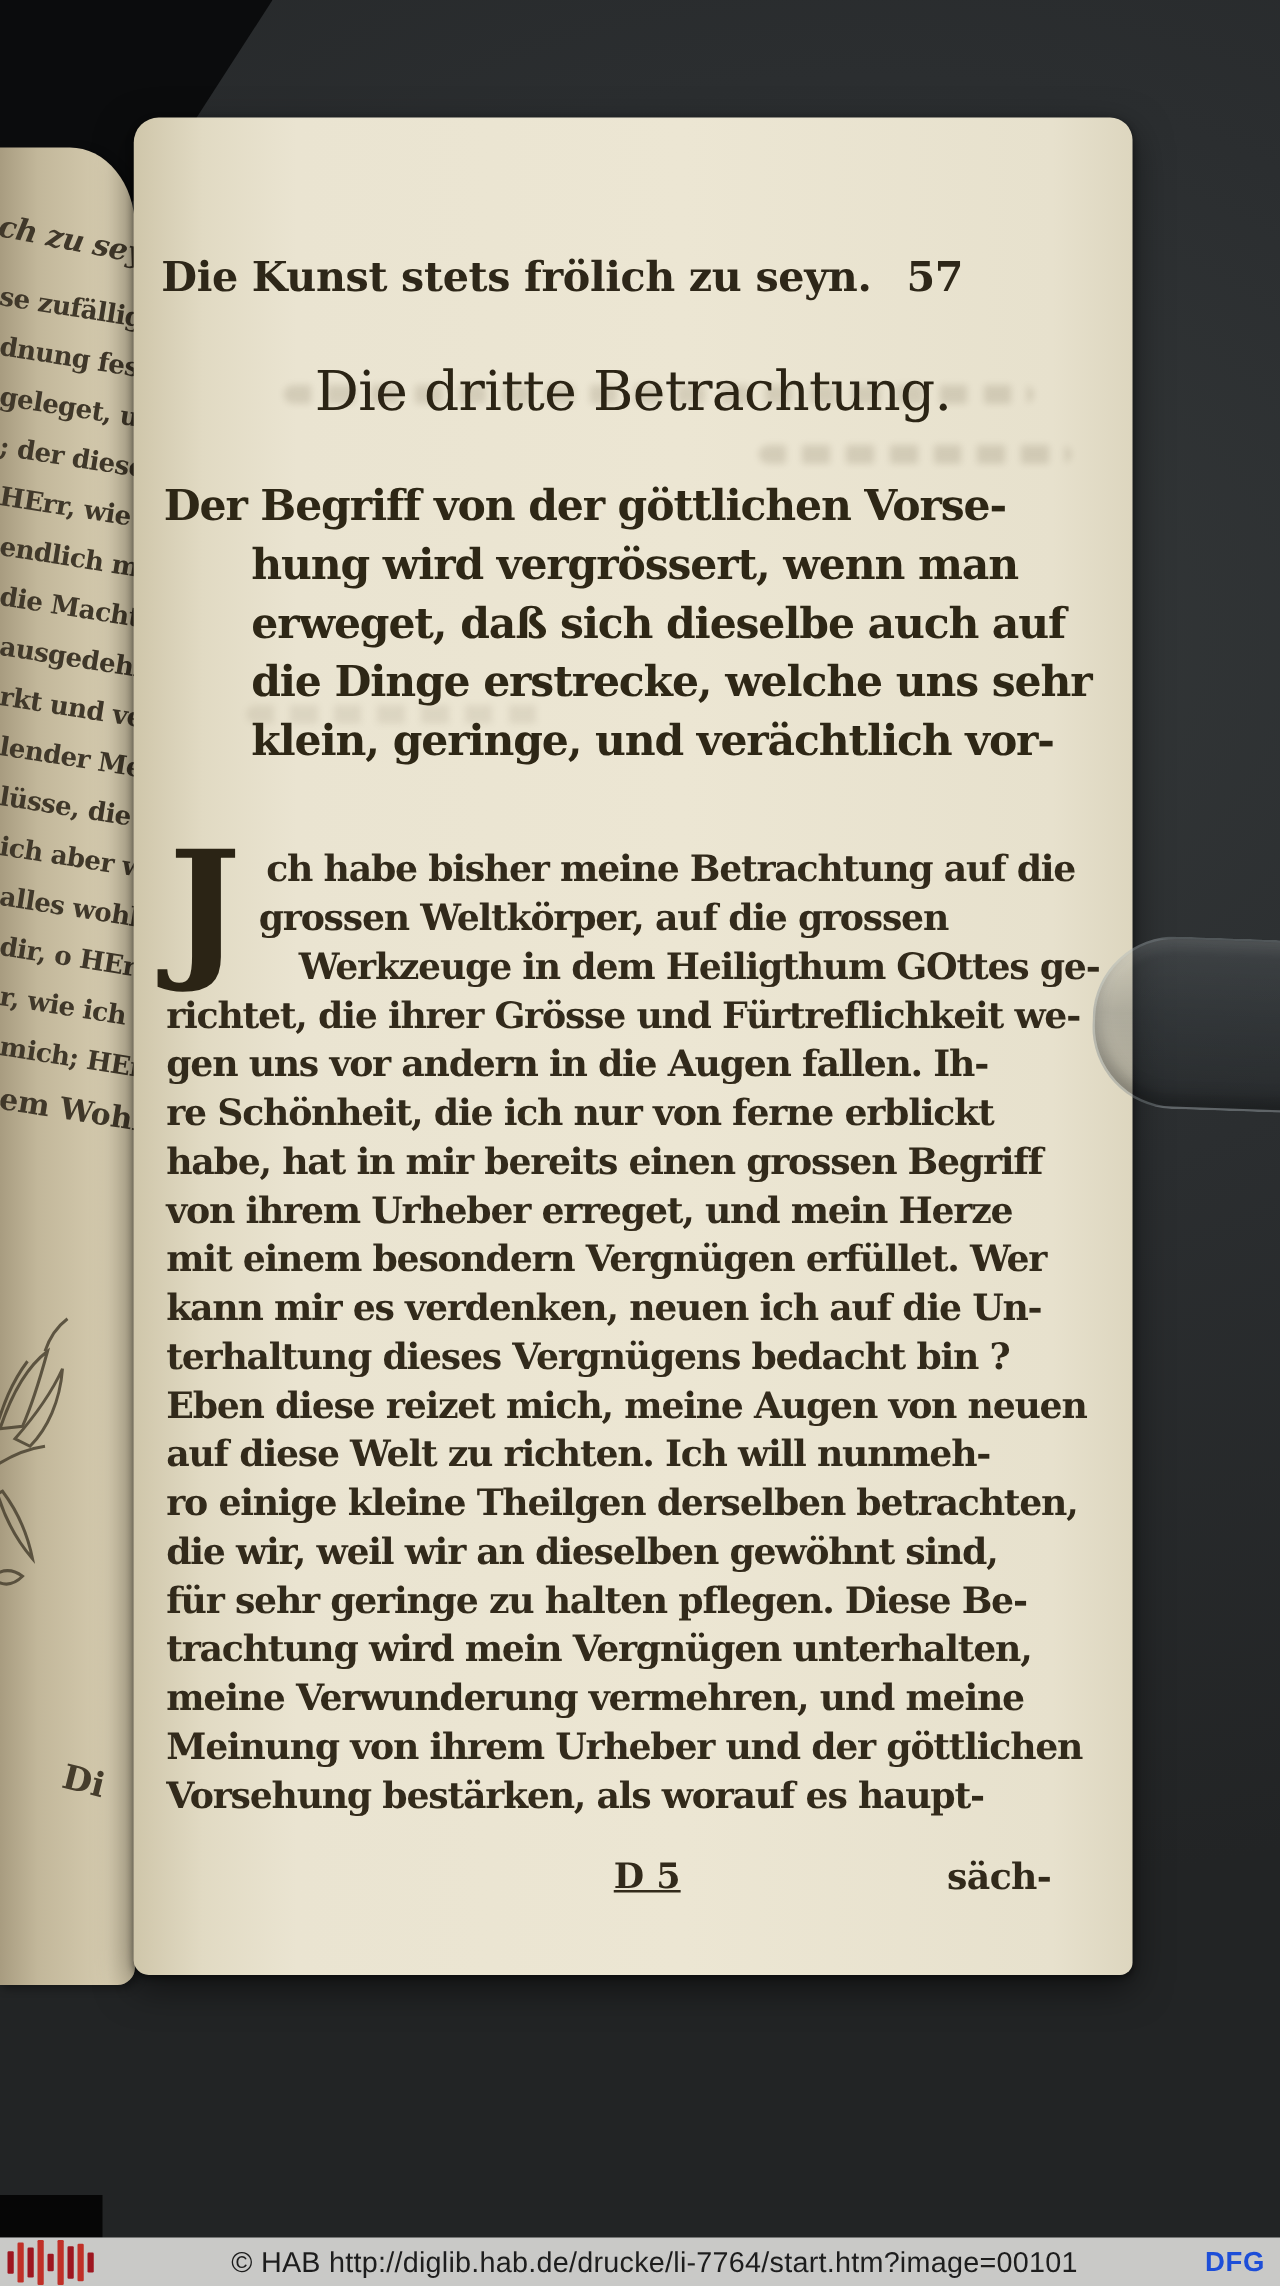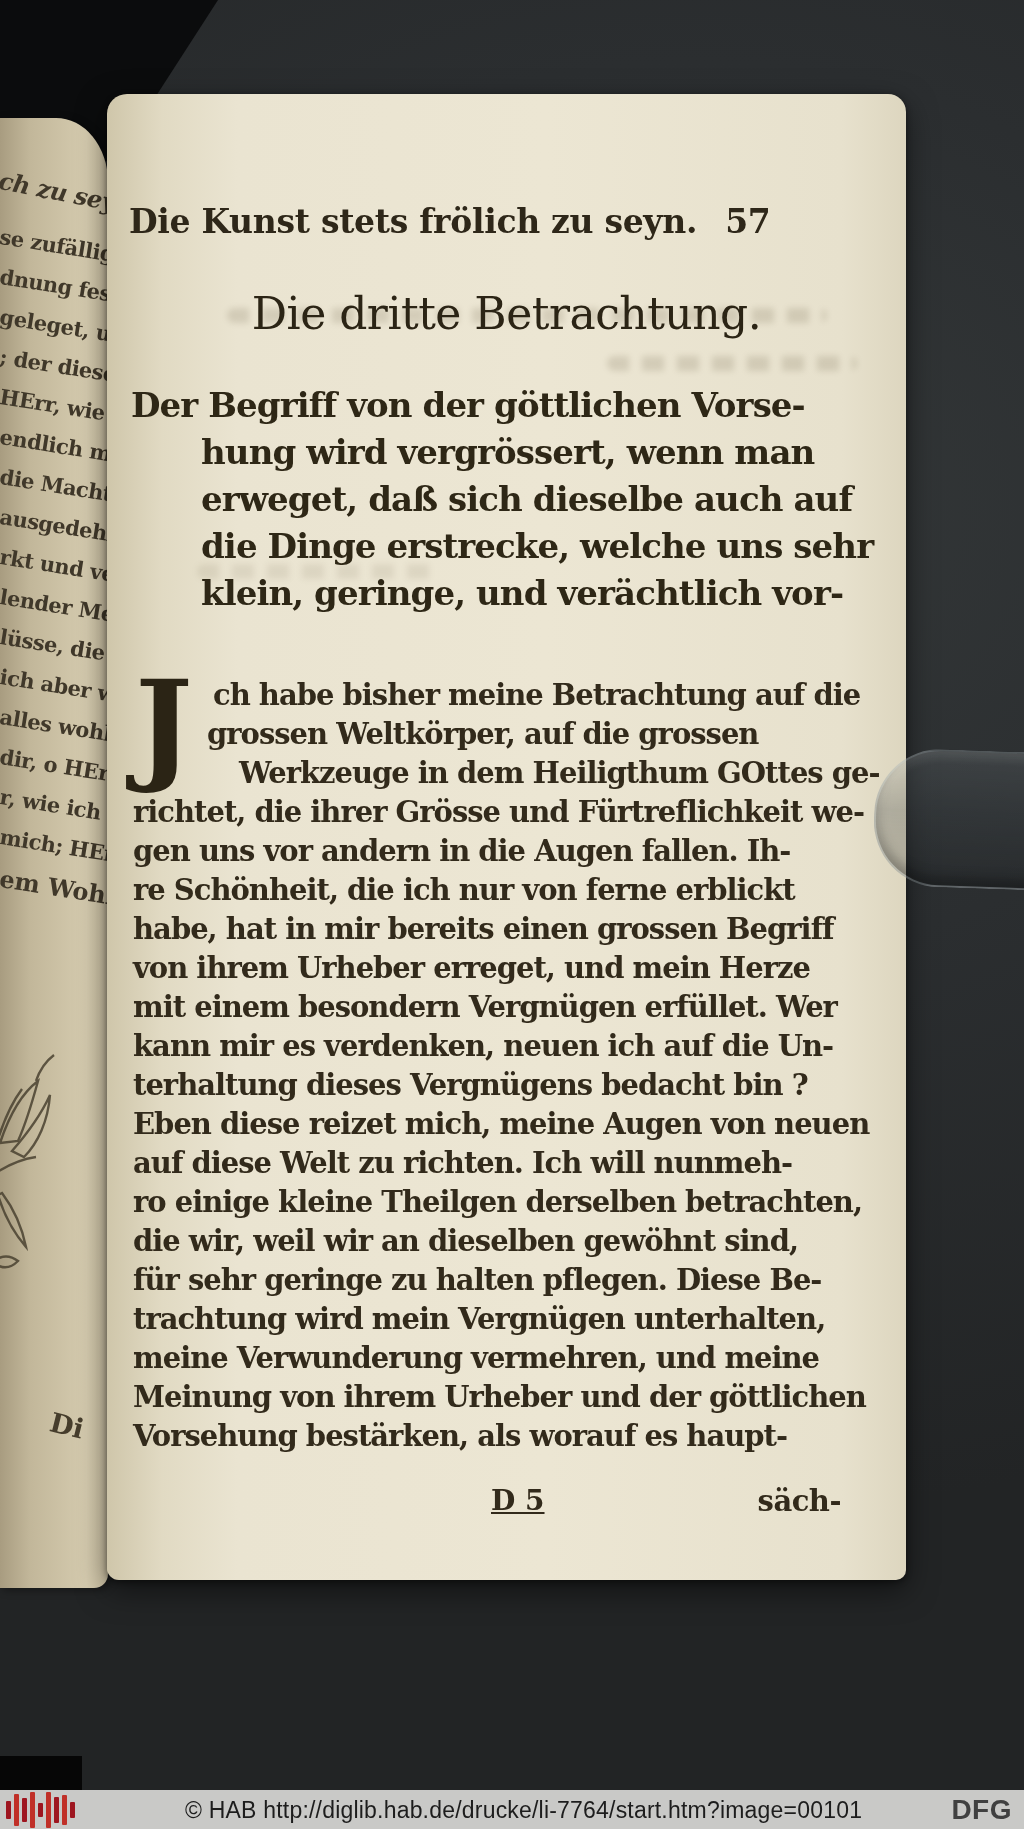--- a/index.html
+++ b/index.html
@@ -62,21 +62,21 @@
     box-shadow:inset 0 6px 10px rgba(255,255,255,.10),inset 0 -8px 12px rgba(0,0,0,.28);}
   
   .footer-black-box{position:absolute;left:0;top:1756px;width:82px;height:34px;background:#060606;}
   .footer{position:absolute;left:0;top:1790px;width:1024px;height:39px;background:#c9c9c7;}
   .hab-bars{position:absolute;left:6px;top:0;height:39px;display:flex;align-items:center;gap:3px;}
   .hab-bar{width:5px;border-radius:1px;}
   .footer-url{position:absolute;left:142px;top:50%;transform:translateY(-50%);
     font-family:"Liberation Sans",sans-serif;font-size:23px;color:#1d1d1d;letter-spacing:0.2px;
     white-space:nowrap;margin-left:43px;}
   .dfg-logo{position:absolute;right:12px;top:50%;transform:translateY(-50%);
-    font-family:"Liberation Sans",sans-serif;font-weight:bold;font-size:28px;color:#404040;
+    font-family:"Liberation Sans",sans-serif;font-weight:bold;font-size:22px;color:#1d4ed8;
     letter-spacing:0.5px;}
 </style>
 </head>
 <body>
 
 <div class="stage">
 
   <div class="black-wedge"></div>
 
   <div class="left-page">

